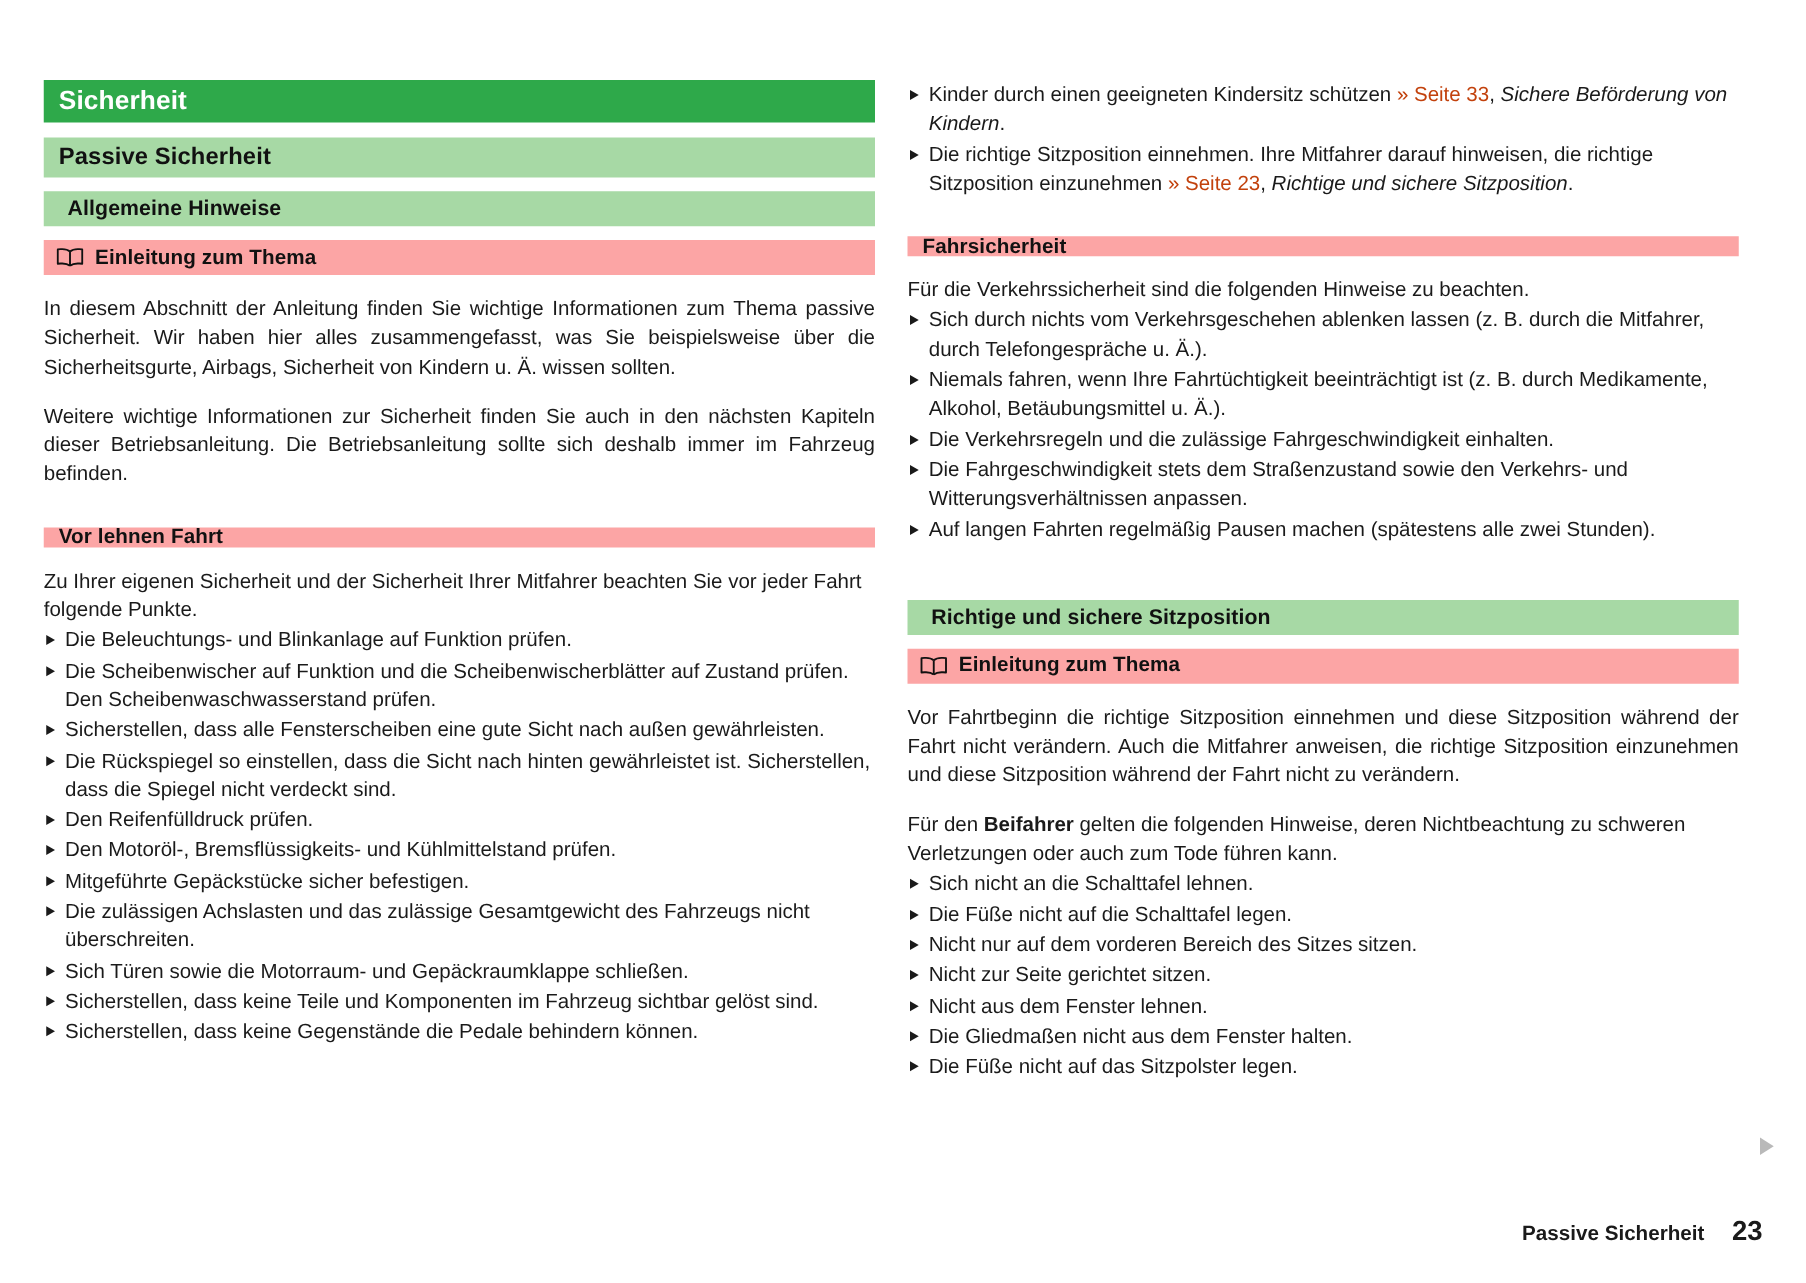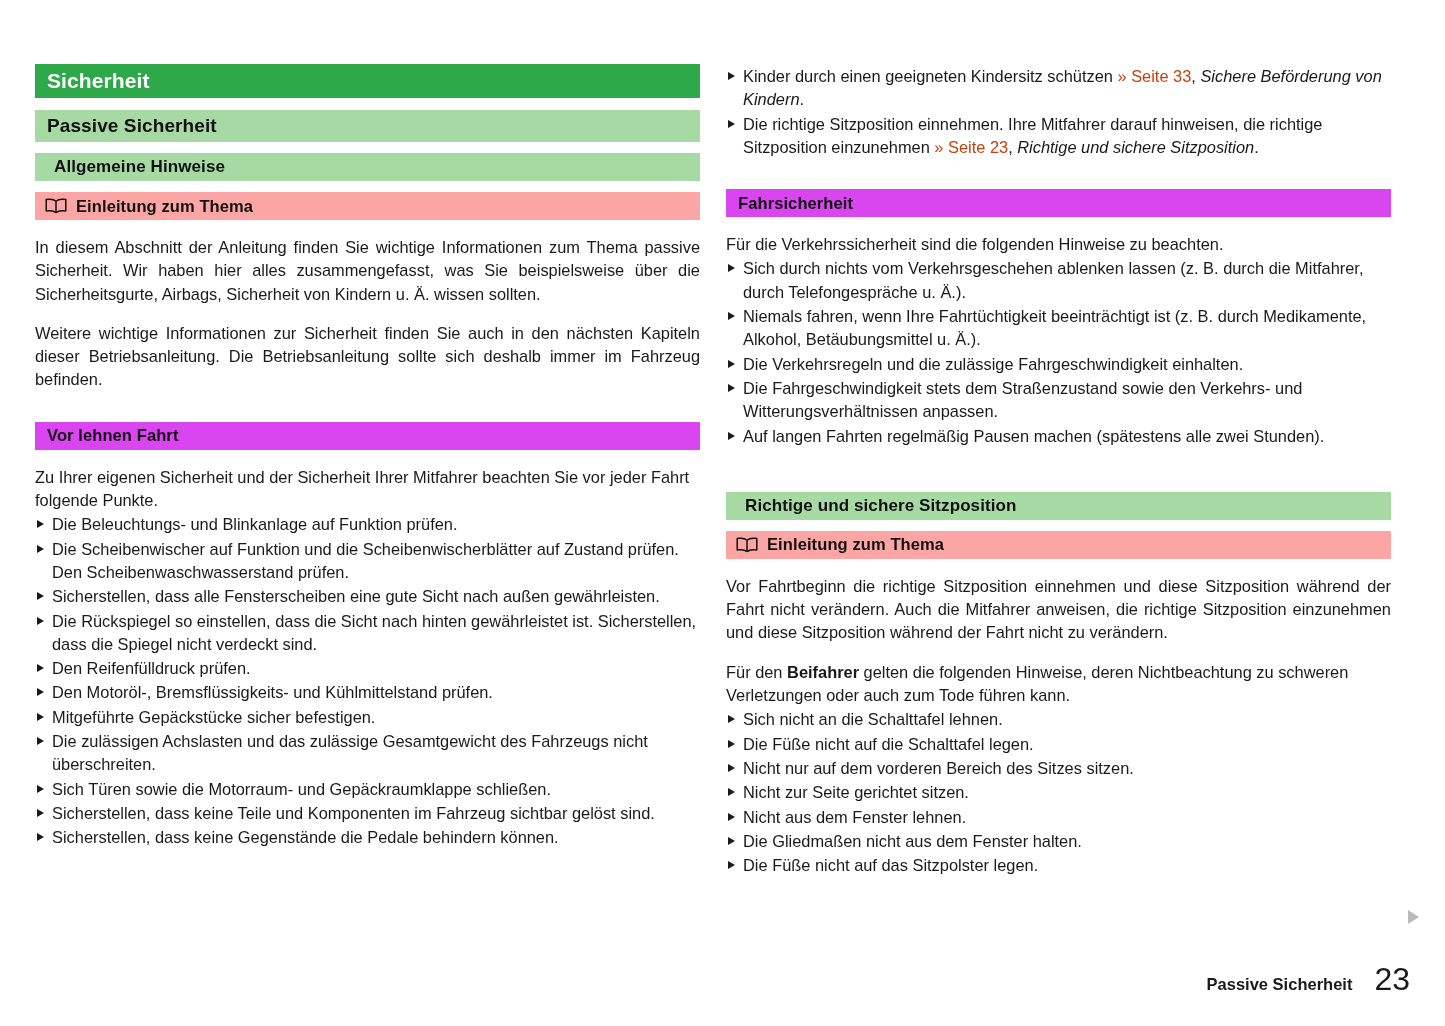--- a/index.html
+++ b/index.html
@@ -68,24 +68,24 @@
   }
   .bar-note {
     background: #fca5a5;
     color: #111111;
     font-size: 16.5px;
     height: 28px;
     padding: 0 10px;
     gap: 9px;
   }
   .bar-sub {
-    background: #d946ef;
+    background: #fca5a5;
     color: #111111;
     font-size: 16.5px;
-    height: 28px;
+    height: 16px;
     padding: 0 12px;
   }
 
   .book-icon {
     display: inline-flex;
     align-items: center;
     flex: 0 0 auto;
     line-height: 0;
   }
 
@@ -154,22 +154,22 @@
     display: flex;
     align-items: baseline;
     gap: 22px;
   }
   .footer-title {
     font-size: 16.5px;
     font-weight: bold;
     color: #1a1a1a;
   }
   .footer-page {
-    font-size: 32px;
-    font-weight: normal;
+    font-size: 22px;
+    font-weight: bold;
     color: #1a1a1a;
   }
 </style>
 </head>
 <body>
 
 <div class="page">
 
   <div class="columns">
 

